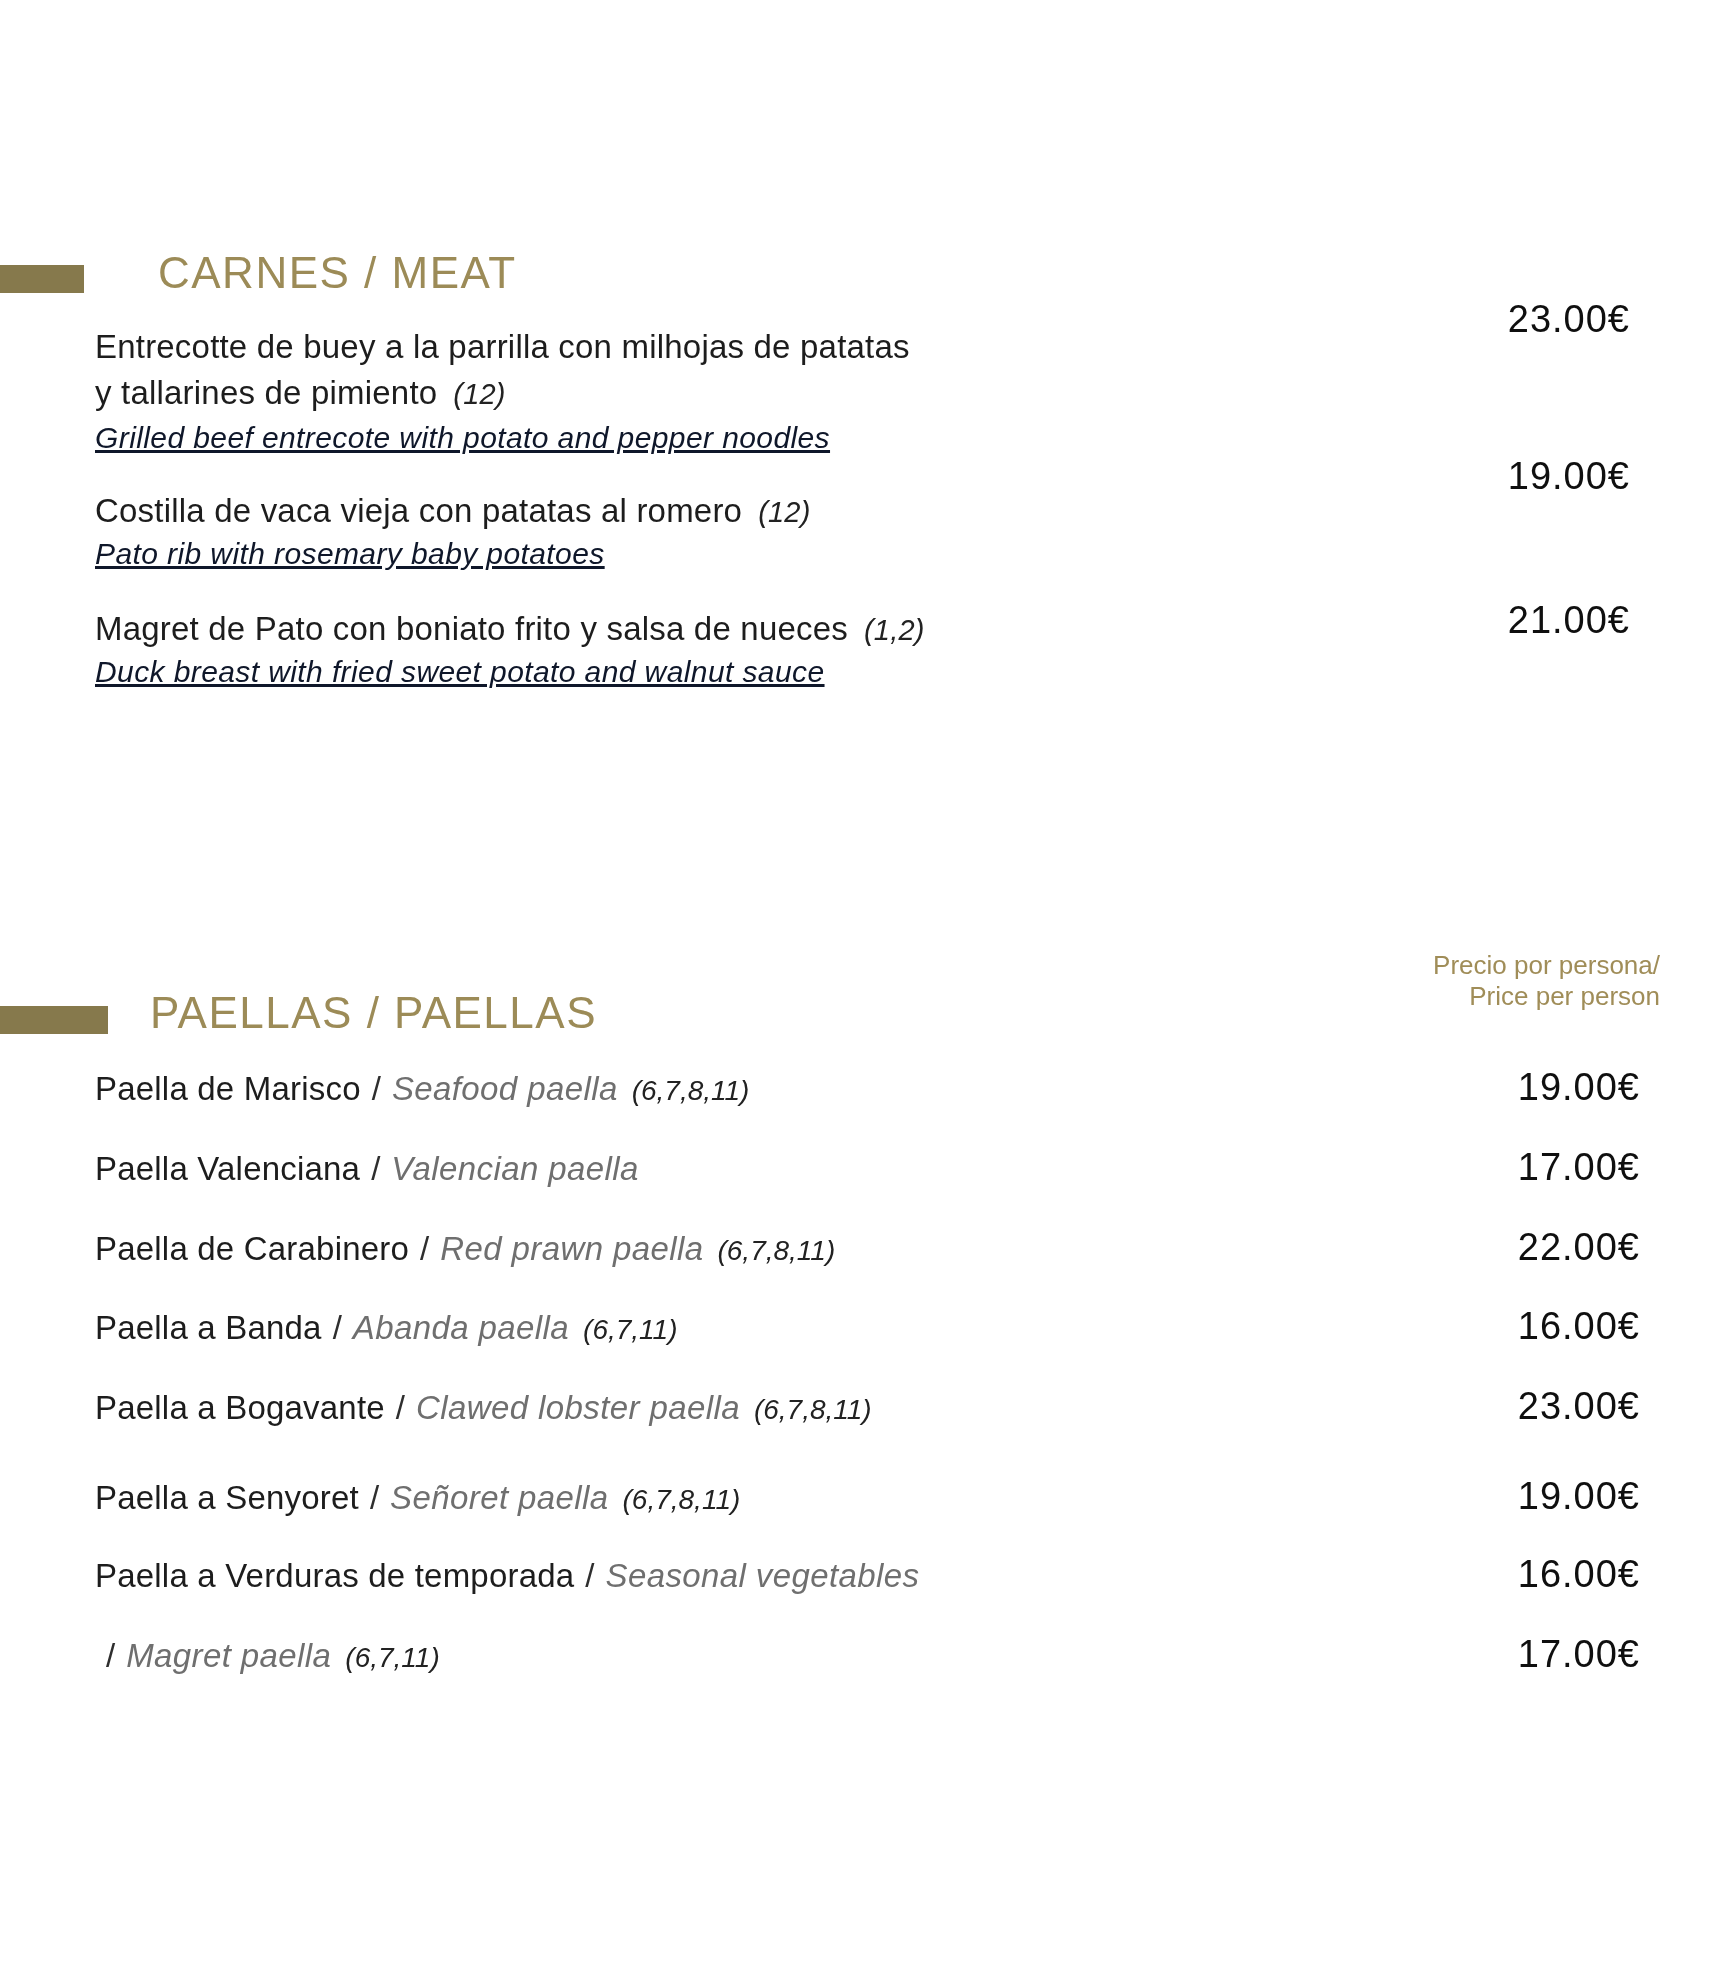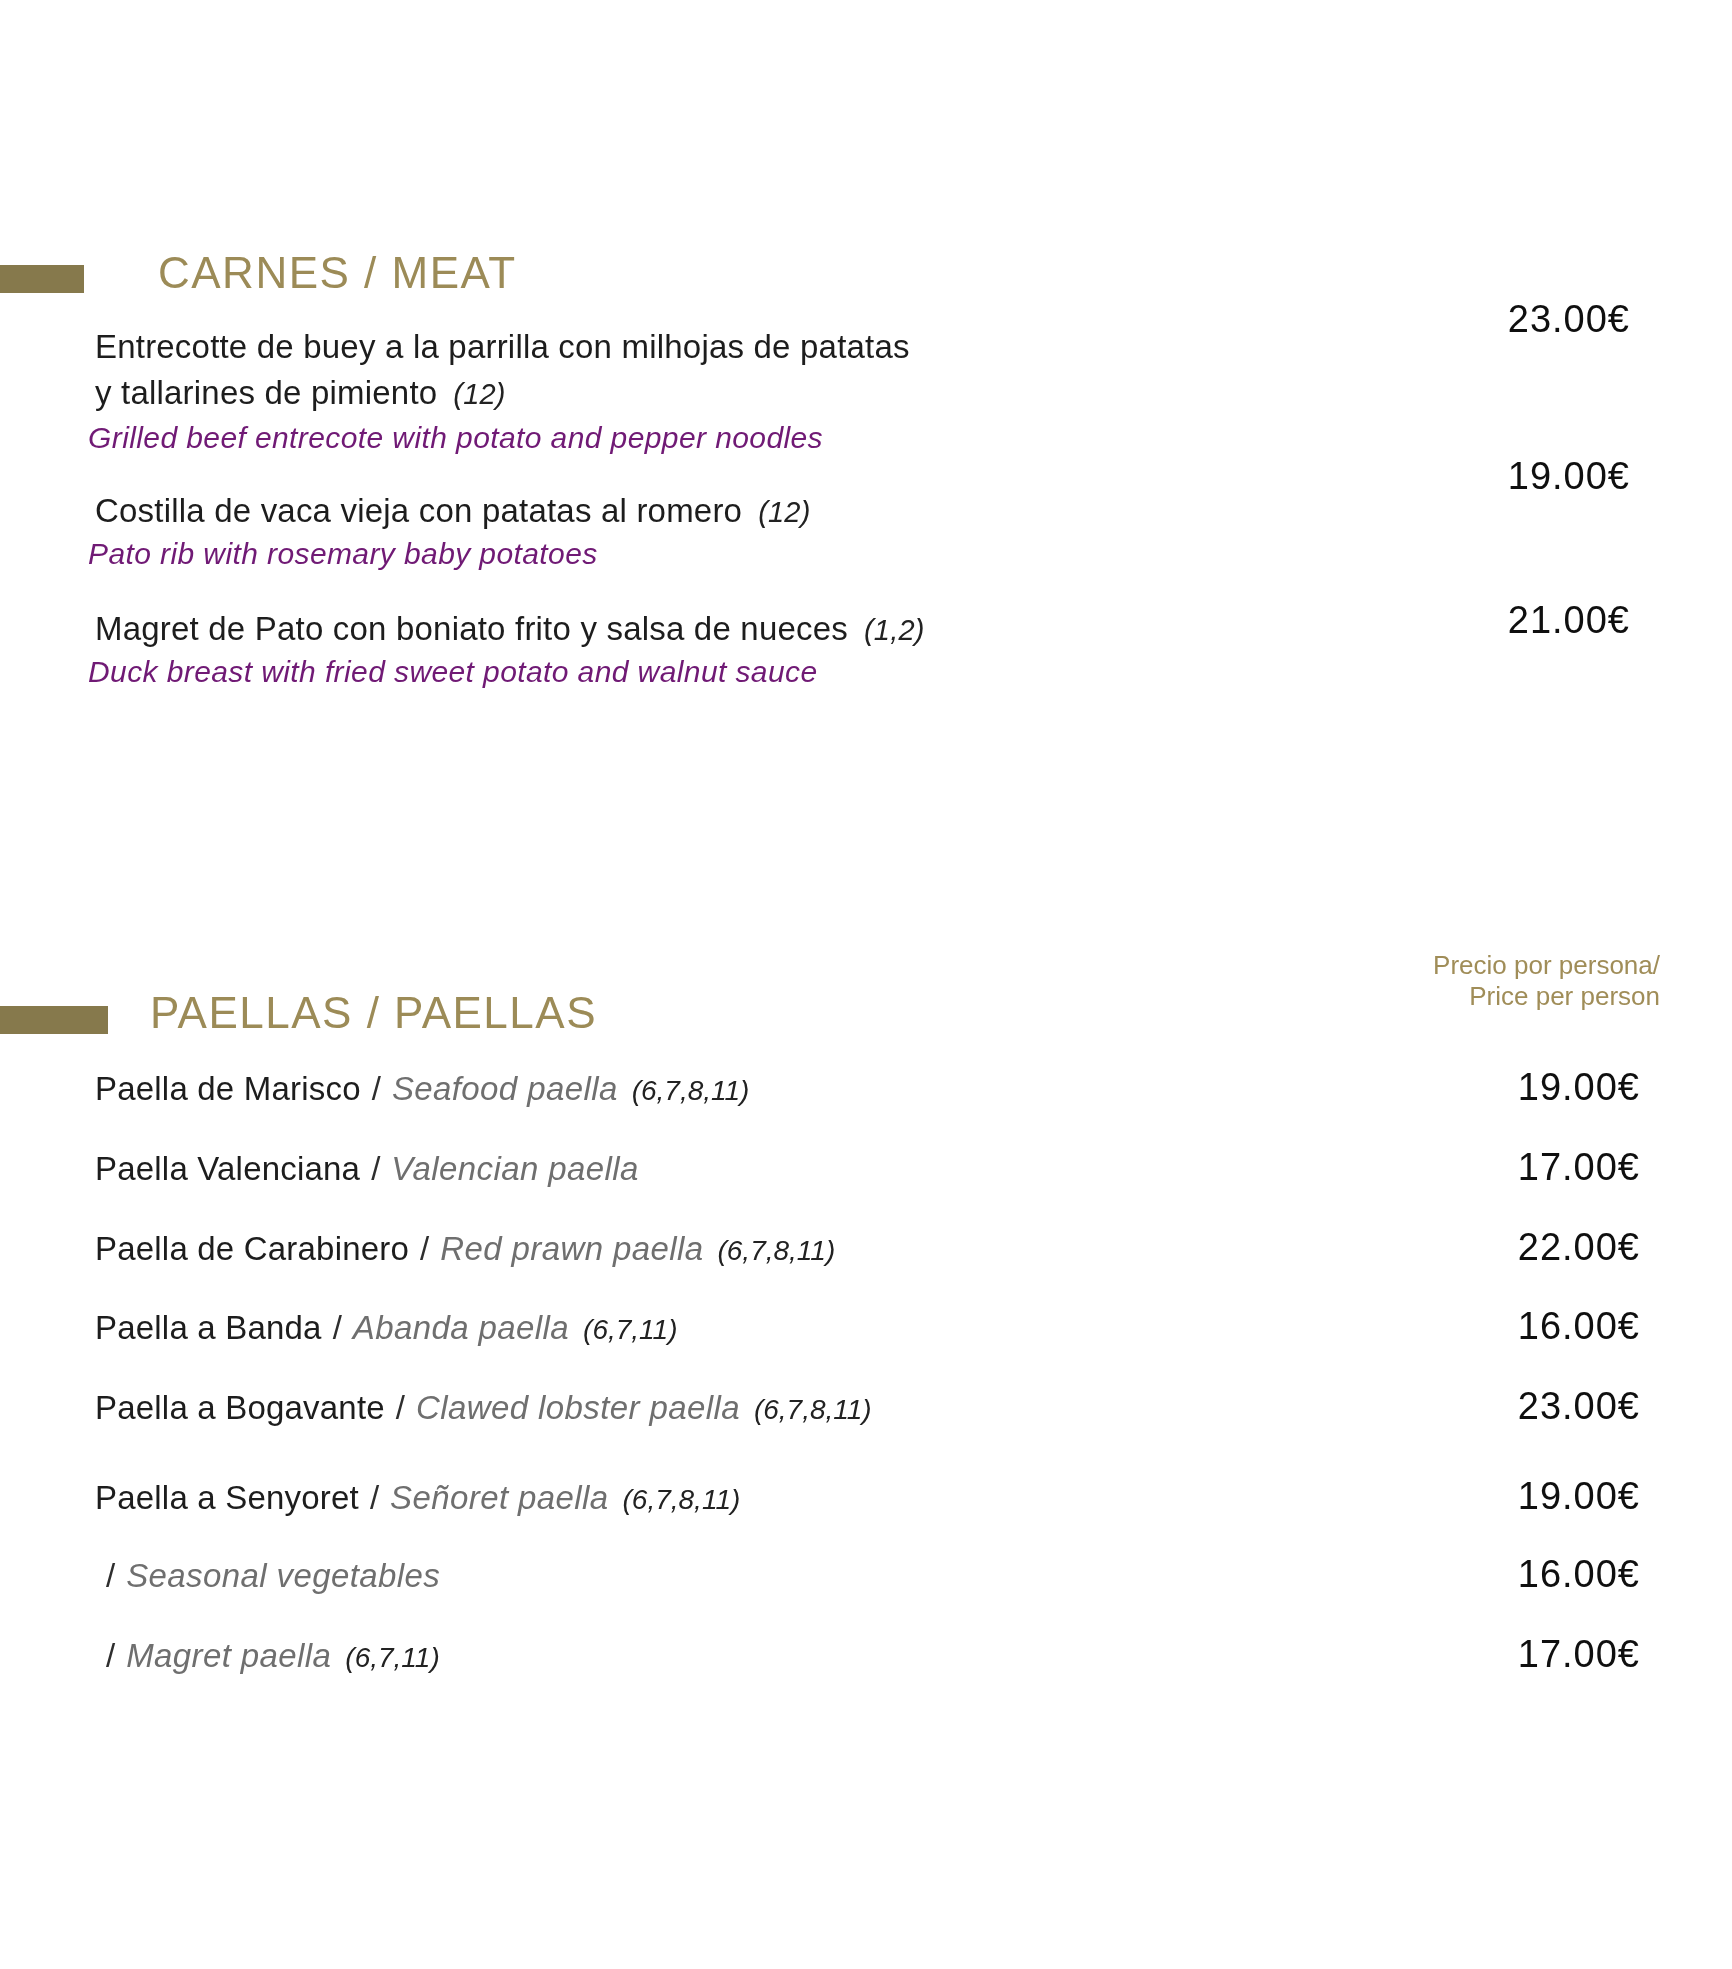--- a/index.html
+++ b/index.html
@@ -19,22 +19,22 @@
     letter-spacing:1.5px; white-space:nowrap;text-align:right;
   }
   #carnes-title  { left:158px; top:248px; }
   #paellas-title { left:150px; top:988px; }
 
   .dish-line {
     position:absolute; left:95px; font-size:33px; color:#1d1d1d;
     font-weight:500; white-space:nowrap; letter-spacing:0.2px;
   }
   .dish-desc {
-    position:absolute; left:88px; font-size:30px; color:#701a75;
-    font-style:italic; white-space:nowrap; letter-spacing:0.4px;
+    position:absolute; left:95px; font-size:30px; color:#0f172a;
+    font-style:italic; white-space:nowrap; letter-spacing:0.4px;text-decoration:underline;
   }
   .allergen {
     font-style:italic; font-weight:400; font-size:29px; color:#222222;
     margin-left:16px;
   }
   .price {
     position:absolute; right:102px; font-size:38px; color:#0f0f0f;
     letter-spacing:1px; white-space:nowrap; font-weight:400;
   }
 
@@ -129,20 +129,21 @@
 
 <div class="prow" style="top:1475px;">
   <span class="p-name">Paella a Senyoret</span>
   <span class="slash">/</span>
   <span class="p-eng">Señoret paella</span>
   <span class="allergen">(6,7,8,11)</span>
   <span class="p-price">19.00€</span>
 </div>
 
 <div class="prow" style="top:1553px;">
+  <span class="p-name">Paella a Verduras de temporada</span>
   <span class="slash">/</span>
   <span class="p-eng">Seasonal vegetables</span>
   <span class="p-price">16.00€</span>
 </div>
 
 <div class="prow" style="top:1633px;">
   <span class="slash">/</span>
   <span class="p-eng">Magret paella</span>
   <span class="allergen">(6,7,11)</span>
   <span class="p-price">17.00€</span>

